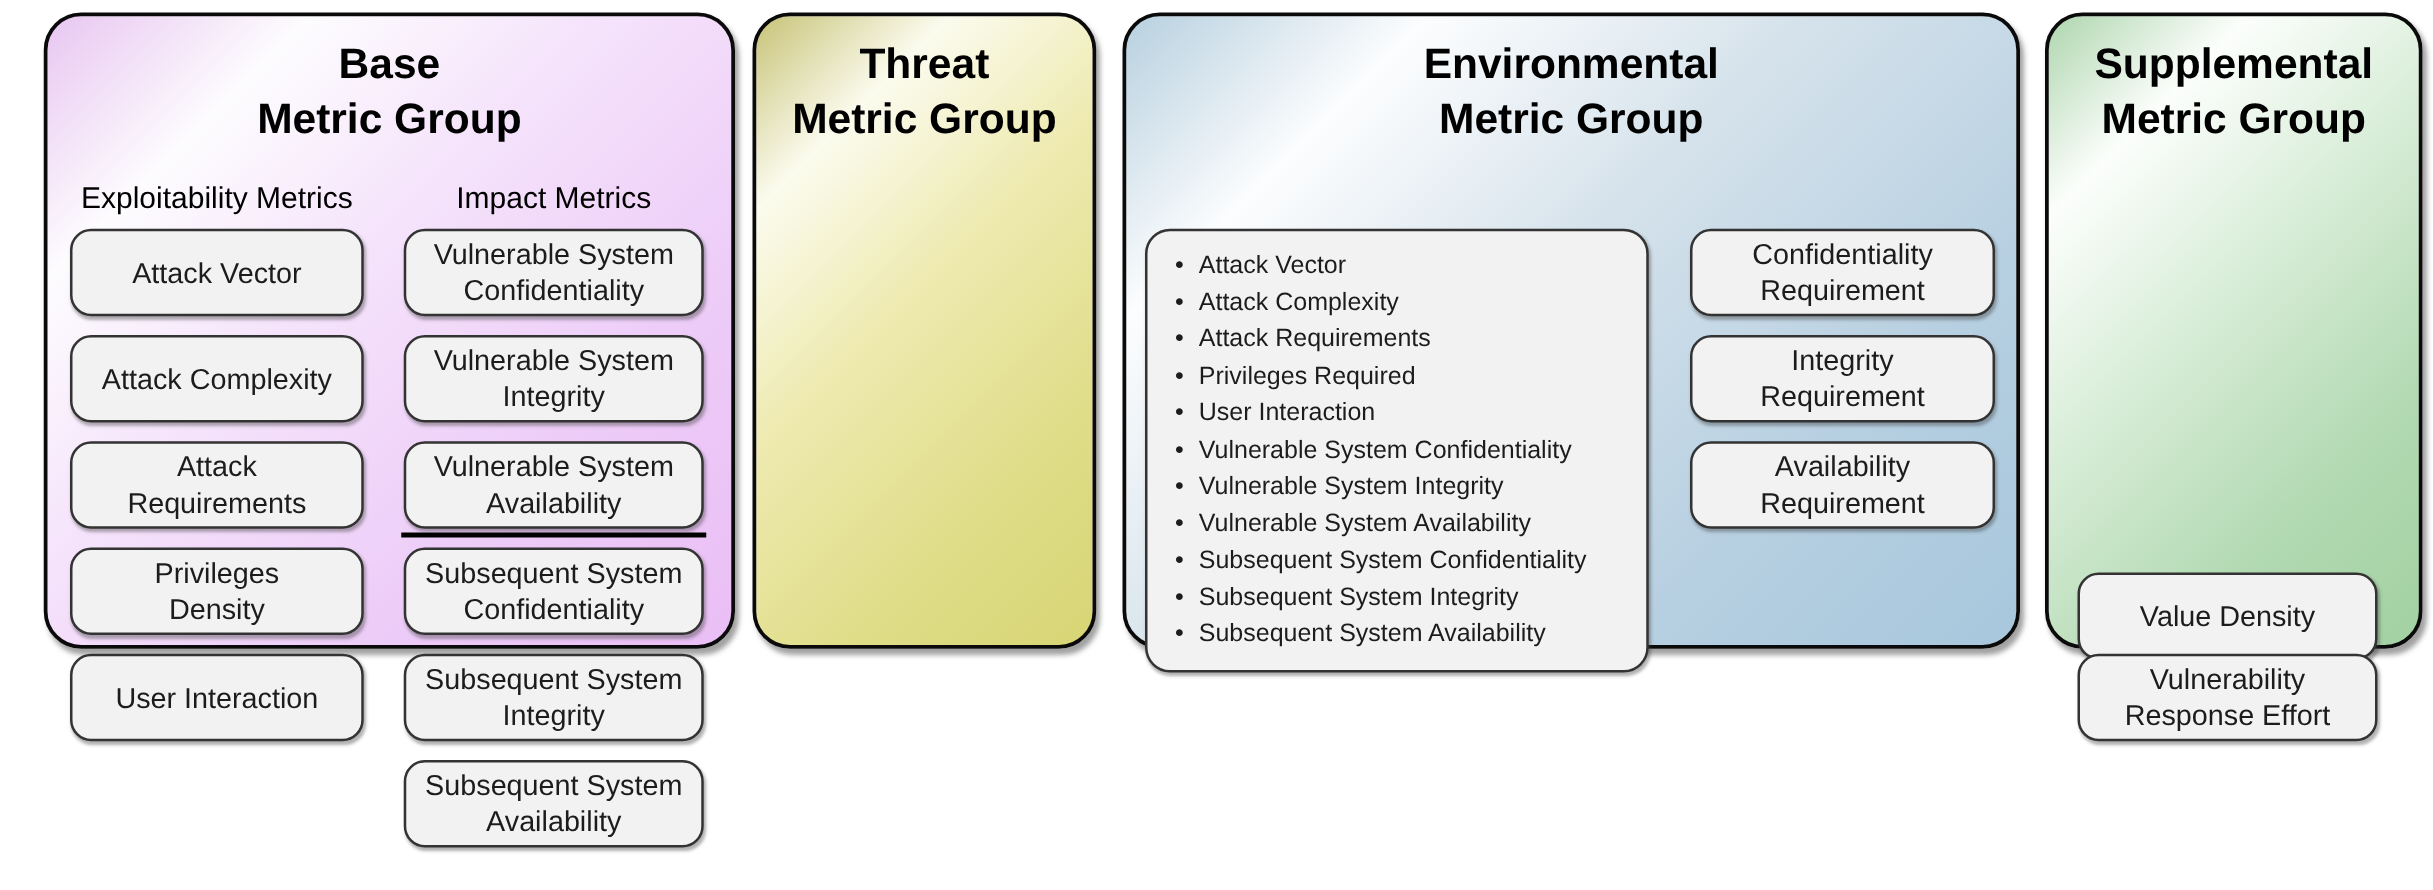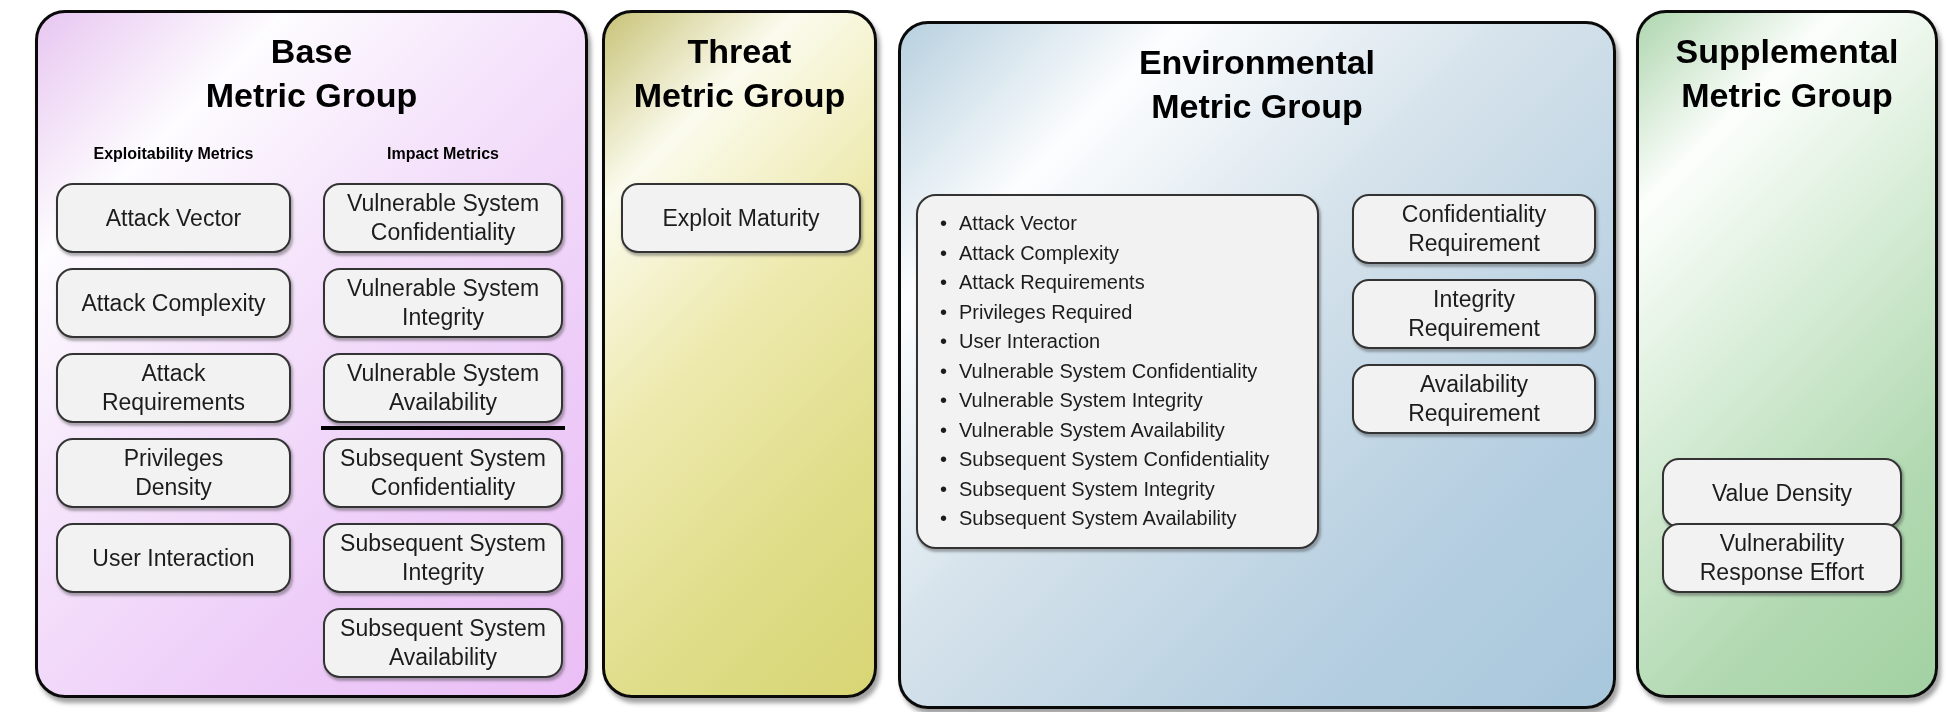--- a/index.html
+++ b/index.html
@@ -1,49 +1,48 @@
 <!DOCTYPE html>
 <html><head>
 <meta charset="utf-8">
 <style>
   html,body{margin:0;padding:0;background:#ffffff;}
   .canvas{
     position:relative;width:1946px;height:712px;background:#ffffff;
     font-family:"Liberation Sans",sans-serif;color:#111;overflow:hidden;
   }
   .panel{
-    position:absolute;top:10px;height:688px;box-sizing:border-box;
+    position:absolute;top:10px;height:509px;box-sizing:border-box;
     border:3.5px solid #0a0a0a;border-radius:30px;
     box-shadow:3px 5px 4px rgba(70,70,70,.5);
   }
   .panel-base{
     left:35px;width:553px;
     background:linear-gradient(135deg,#e8c6f1 0%,#fdfcfe 20%,#f5e3fb 42%,#edccf8 72%,#eabef5 100%);
   }
   .panel-threat{
     left:602px;width:275px;
     background:linear-gradient(135deg,#c8c378 0%,#fbfbee 20%,#eeeab0 45%,#dfdd88 75%,#d7d574 100%);
   }
   .panel-env{
     left:898px;width:718px;
     background:linear-gradient(135deg,#b7d0df 0%,#fcfdfe 20%,#d5e2eb 45%,#b6cfe1 75%,#a8c7dc 100%);
-    margin-top:11px;
   }
   .panel-supp{
     left:1636px;width:302px;
     background:linear-gradient(135deg,#aed6ae 0%,#fcfefc 20%,#d8edd8 45%,#b2d9b2 75%,#a2d1a2 100%);
   }
   .panel-title{
     position:absolute;top:16px;left:0;right:0;text-align:center;
     font-size:34px;line-height:44px;font-weight:bold;color:#000;
     white-space:pre-line;
   }
   .col-header{
     position:absolute;top:132px;text-align:center;
-    font-size:16px;font-weight:bold;color:#000;white-space:nowrap;
+    font-size:24px;font-weight:normal;color:#000;white-space:nowrap;
   }
   .mbox{
     position:absolute;height:70px;box-sizing:border-box;
     background:#f2f2f2;border:2px solid #333;border-radius:17px;
     box-shadow:1.5px 2.5px 2.5px rgba(60,60,60,.4);
     display:flex;align-items:center;justify-content:center;
     text-align:center;font-size:23px;line-height:29px;color:#1c1c1c;
     white-space:pre-line;
   }
   .divider{position:absolute;height:3.5px;background:#000;}
@@ -92,21 +91,20 @@
 Confidentiality</div>
     <div class="mbox" style="left:285px;top:510px;width:240px;">Subsequent System
 Integrity</div>
     <div class="mbox" style="left:285px;top:595px;width:240px;">Subsequent System
 Availability</div>
   </div>
 
   <div class="panel panel-threat">
     <div class="panel-title">Threat
 Metric Group</div>
-    <div class="mbox" style="left:16px;top:170px;width:240px;">Exploit Maturity</div>
   </div>
 
   <div class="panel panel-env">
     <div class="panel-title">Environmental
 Metric Group</div>
 
 
     <div class="bullet-box" style="left:15px;top:170px;width:403px;height:355px;">
       <div class="bullet-item">
           <span class="bullet-glyph">•</span>

